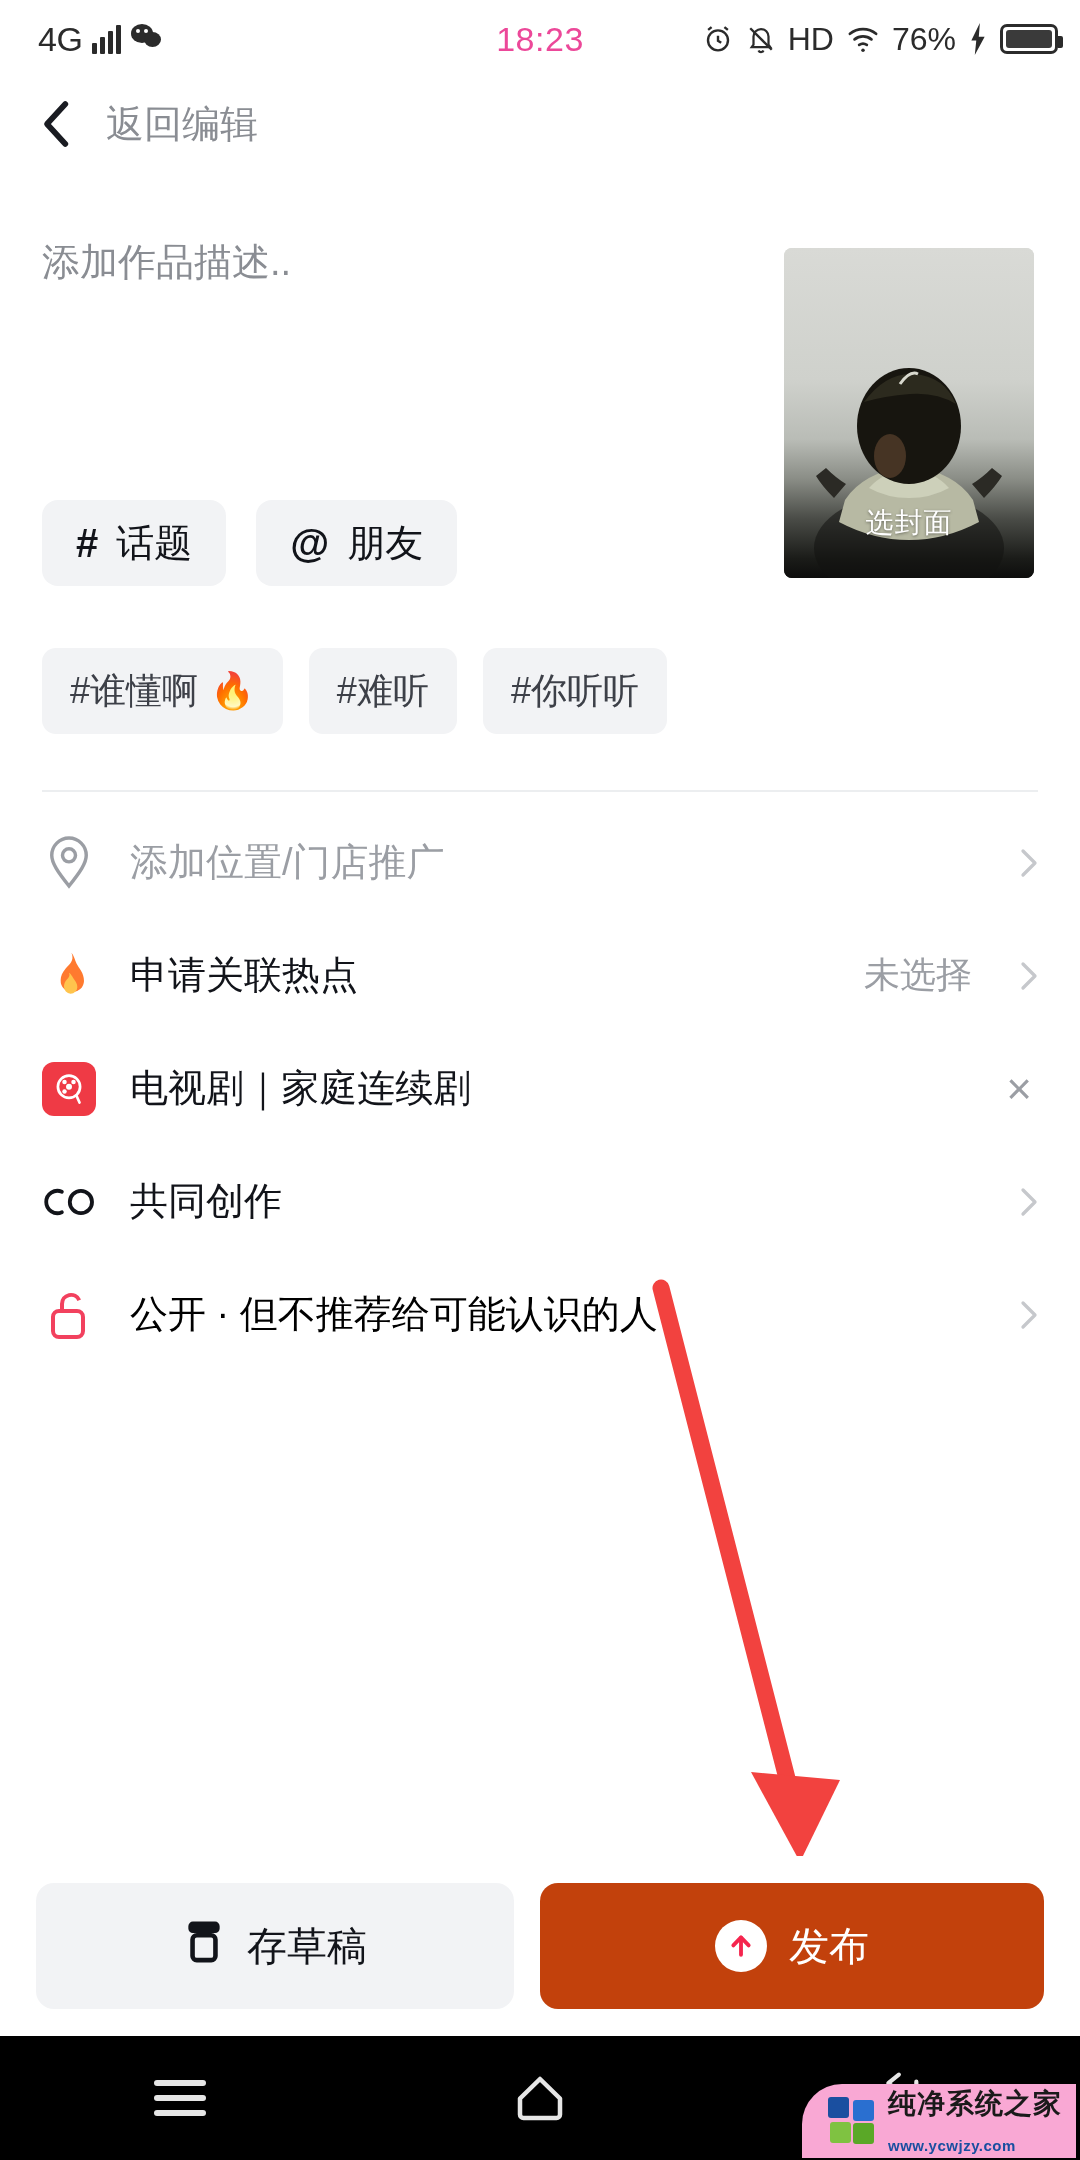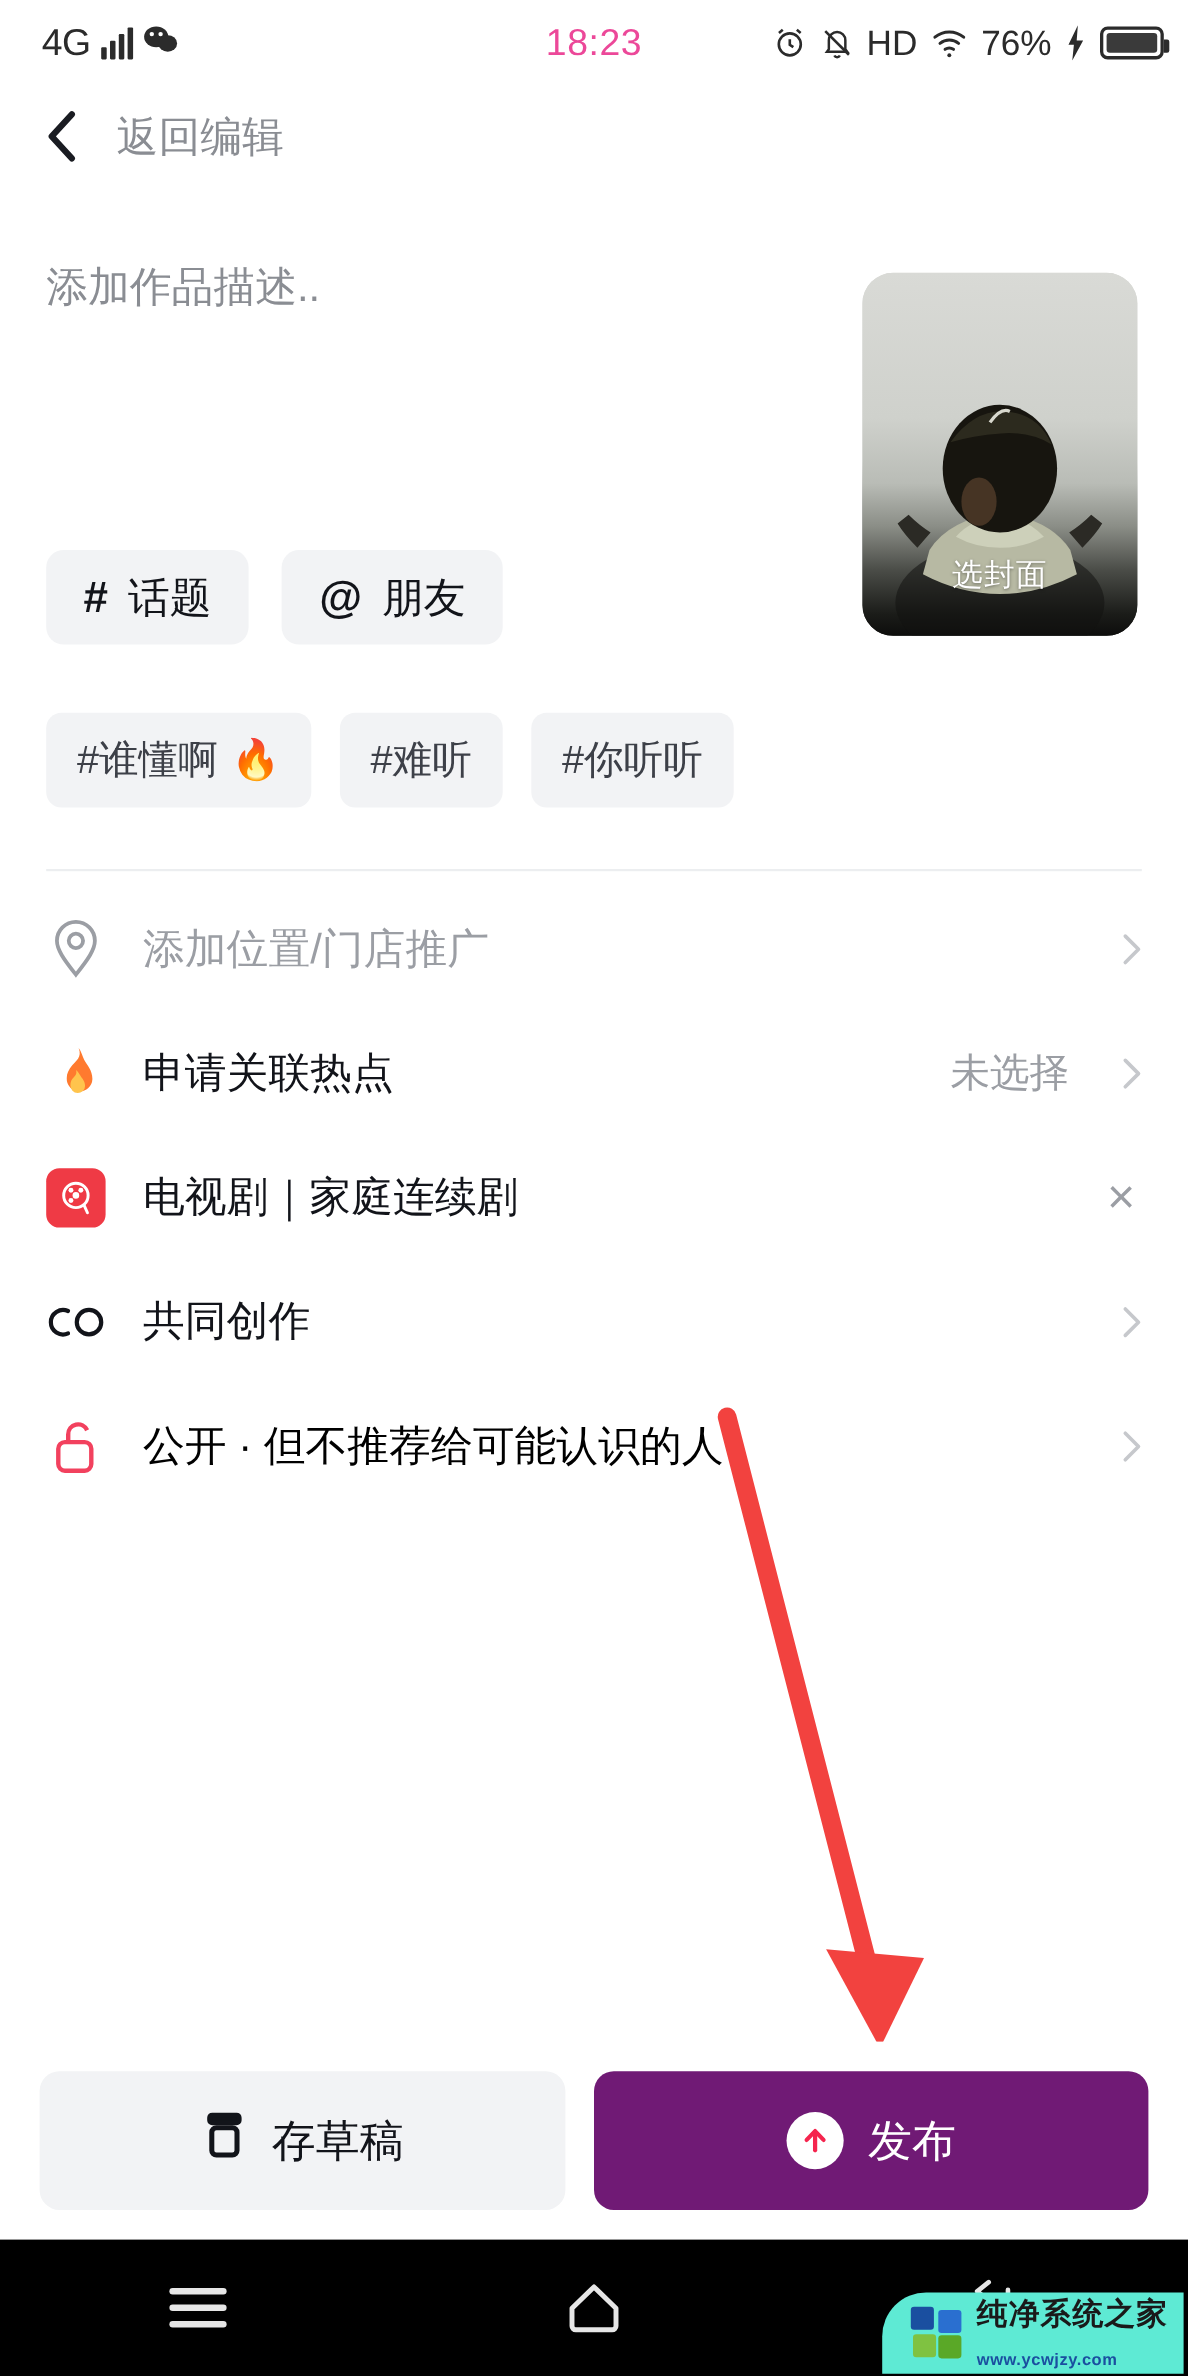--- a/index.html
+++ b/index.html
@@ -57,21 +57,21 @@
 
   
   .desc-area {
     position:absolute; top: 238px; left: 42px; width: 500px;
   }
   .desc-placeholder { font-size: 38px; color:#8a8d93; line-height: 1.3; }
 
   
   .cover {
     position:absolute; top: 248px; left: 784px; width: 250px; height: 330px;
-    border-radius: 28px; overflow: hidden;
+    border-radius: 8px; overflow: hidden;
     background: linear-gradient(#d7d8d4 0%, #c9cbc6 52%, #7e817c 64%, #3a3b38 88%, #151614 100%);
   }
   .cover .sky { position:absolute; inset:0; background:
       linear-gradient(180deg,#d9dad6 0%, #cfd1cc 40%, #b9bcb6 58%, #8a8d86 70%, #4a4c47 82%, #1b1c19 94%, #0d0d0c 100%); }
   .cover .child { position:absolute; left: 50%; transform: translateX(-50%); bottom: 0; width: 210px; height: 230px; }
   .cover-label {
     position:absolute; left:0; right:0; bottom: 36px; text-align:center;
     color:#ffffff; font-size: 28px; letter-spacing: 1px;
     text-shadow: 0 1px 3px rgba(0,0,0,.45);
   }
@@ -127,42 +127,42 @@
     position:absolute; left: 0; bottom: 124px; width: 1080px; height: 180px;
     display:flex; align-items:center; gap: 26px; padding: 0 36px;
     background:#ffffff;
   }
   .btn-draft {
     width: 478px; height: 126px; border-radius: 18px; background:#f2f3f5;
     display:flex; align-items:center; justify-content:center; gap: 22px;
     font-size: 40px; color:#12141a;
   }
   .btn-publish {
-    flex: 1 1 auto; height: 126px; border-radius: 18px; background:#701a75;
+    flex: 1 1 auto; height: 126px; border-radius: 18px; background:#c2410c;
     display:flex; align-items:center; justify-content:center; gap: 22px;
     font-size: 40px; color:#ffffff;
   }
   .pub-ic {
     width: 52px; height: 52px; border-radius: 50%; background:#ffffff;
     display:flex; align-items:center; justify-content:center;
   }
 
   
   .navbar {
     position:absolute; left:0; bottom:0; width:1080px; height:124px; background:#000;
     display:flex; align-items:center; justify-content:space-around;
   }
   .navbar .nb { width: 120px; height: 70px; display:flex; align-items:center; justify-content:center; }
   .hamb { width: 52px; }
   .hamb i { display:block; height:6px; background:#e6e6e6; border-radius:3px; margin: 9px 0; }
 
   
   .watermark {
     position:absolute; right: 4px; bottom: 2px; height: 74px;
-    background:#5eead4; border-radius: 40px 0 0 0;
+    background:#f9a8d4; border-radius: 40px 0 0 0;
     display:flex; align-items:center; gap: 10px; padding: 6px 14px 6px 26px;
   }
   .wm-logo { width: 50px; height: 48px; position:relative; }
   .wm-logo span { position:absolute; width:21px; height:21px; border-radius:3px; }
   .wm-logo .s1 { left:0; top:0; background:#1a4fa0; }
   .wm-logo .s2 { left:25px; top:3px; background:#2a6fd0; }
   .wm-logo .s3 { left:2px; top:25px; background:#7fc241; }
   .wm-logo .s4 { left:25px; top:26px; background:#5aa827; }
   .wm-text { display:flex; flex-direction:column; line-height:1; }
   .wm-title { font-size: 28px; font-weight: 700; color:#1a1a1a; letter-spacing:1px; }

